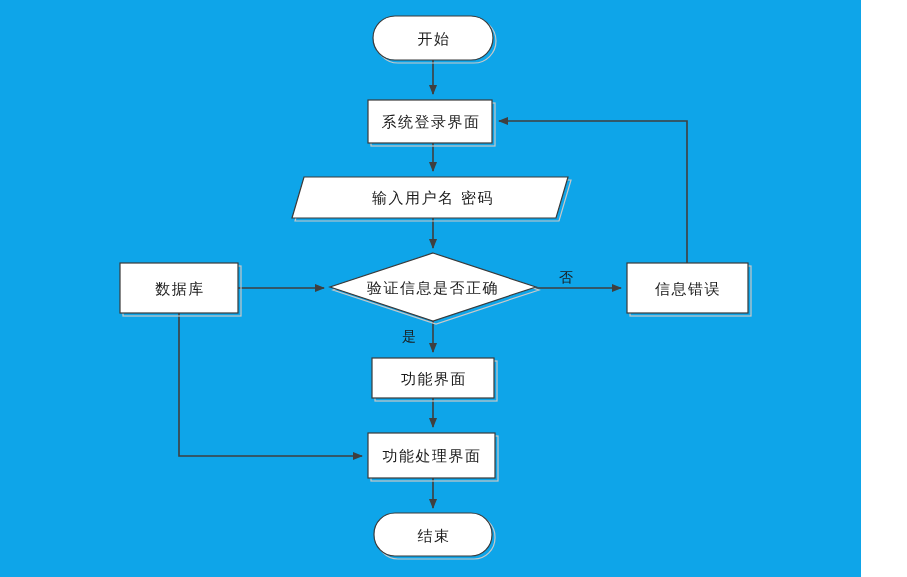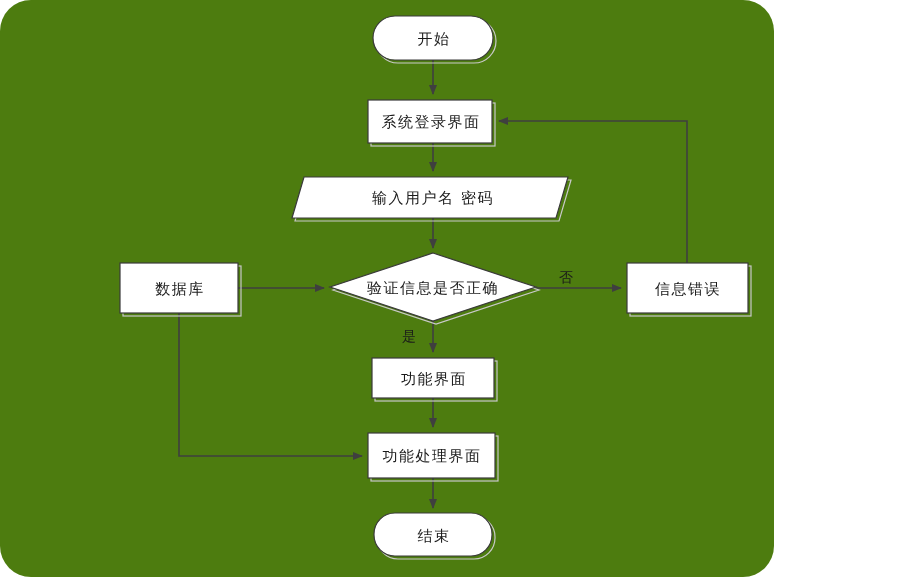--- a/index.html
+++ b/index.html
@@ -2,26 +2,25 @@
 <html><head>
 <meta charset="utf-8">
 <style>
   html, body {
     margin: 0;
     padding: 0;
     background: #ffffff;
   }
   #canvas {
     position: relative;
-    width: 774px;
+    width: 861px;
     height: 577px;
-    background: #4d7c0f;
+    background: #0ea5e9;
     font-family: "DejaVu Sans", "Liberation Sans", sans-serif;
     overflow: hidden;
-    border-radius: 31px;
   }
   #flow-svg {
     position: absolute;
     left: 0;
     top: 0;
     width: 907px;
     height: 577px;
   }
   .node-shape {
     fill: #ffffff;

